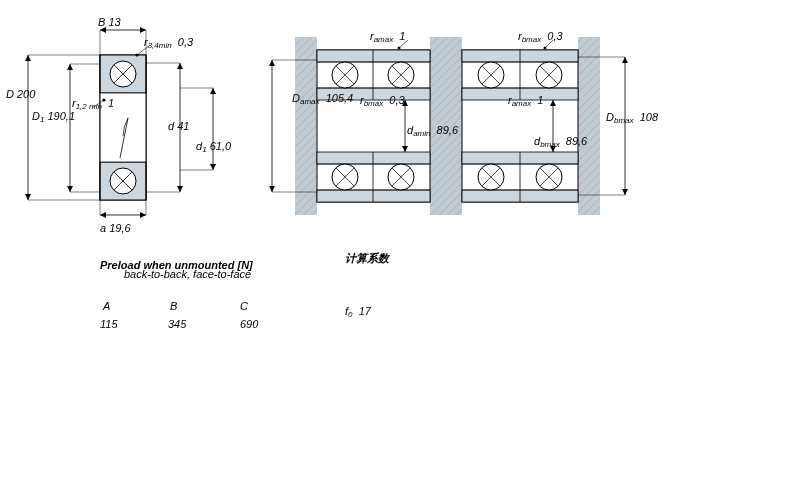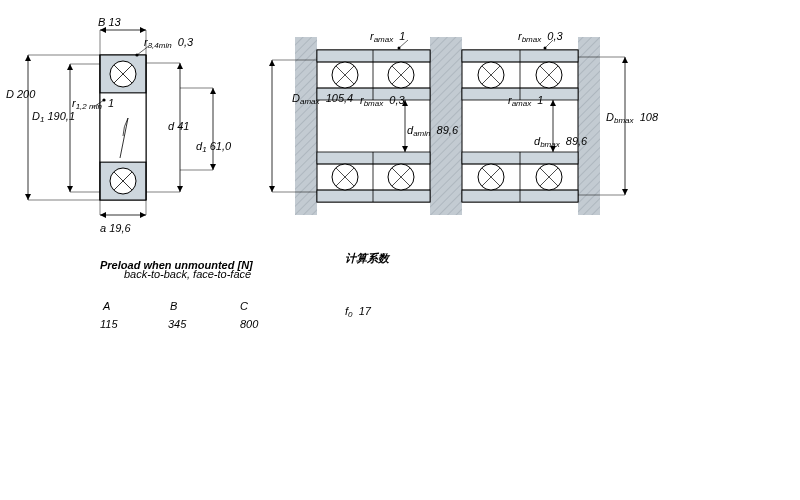--- a/index.html
+++ b/index.html
@@ -229,18 +229,18 @@
 
 <div class="lbl bold" style="left:100px;top:252px;margin-top:7px;">Preload when unmounted  [N]</div>
 <div class="lbl" style="left:100px;top:268px;padding-left:24px;">back-to-back, face-to-face</div>
 
 <div class="lbl" style="left:103px;top:300px;">A</div>
 <div class="lbl" style="left:170px;top:300px;">B</div>
 <div class="lbl" style="left:240px;top:300px;">C</div>
 
 <div class="lbl" style="left:100px;top:318px;">115</div>
 <div class="lbl" style="left:168px;top:318px;">345</div>
-<div class="lbl" style="left:240px;top:318px;">800</div>
+<div class="lbl" style="left:240px;top:318px;">690</div>
 
 <div class="lbl bold" style="left:345px;top:252px;">计算系数</div>
 <div class="lbl" style="left:345px;top:270px;margin-top:35px;">
   <span>f</span><span class="sub">0</span>&nbsp;&nbsp;<span>17</span>
 </div>
 
 </body></html>

